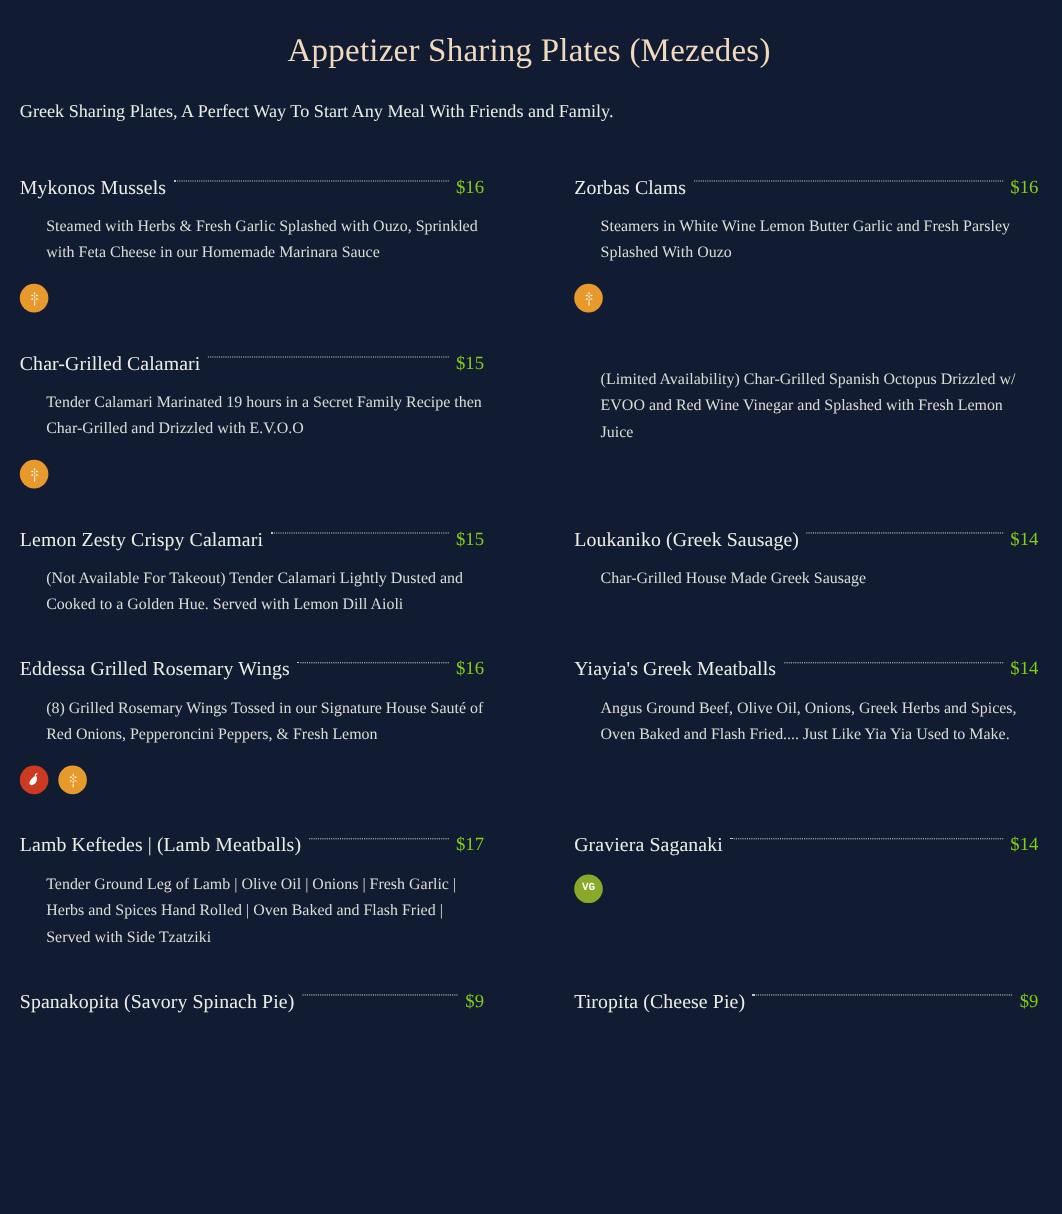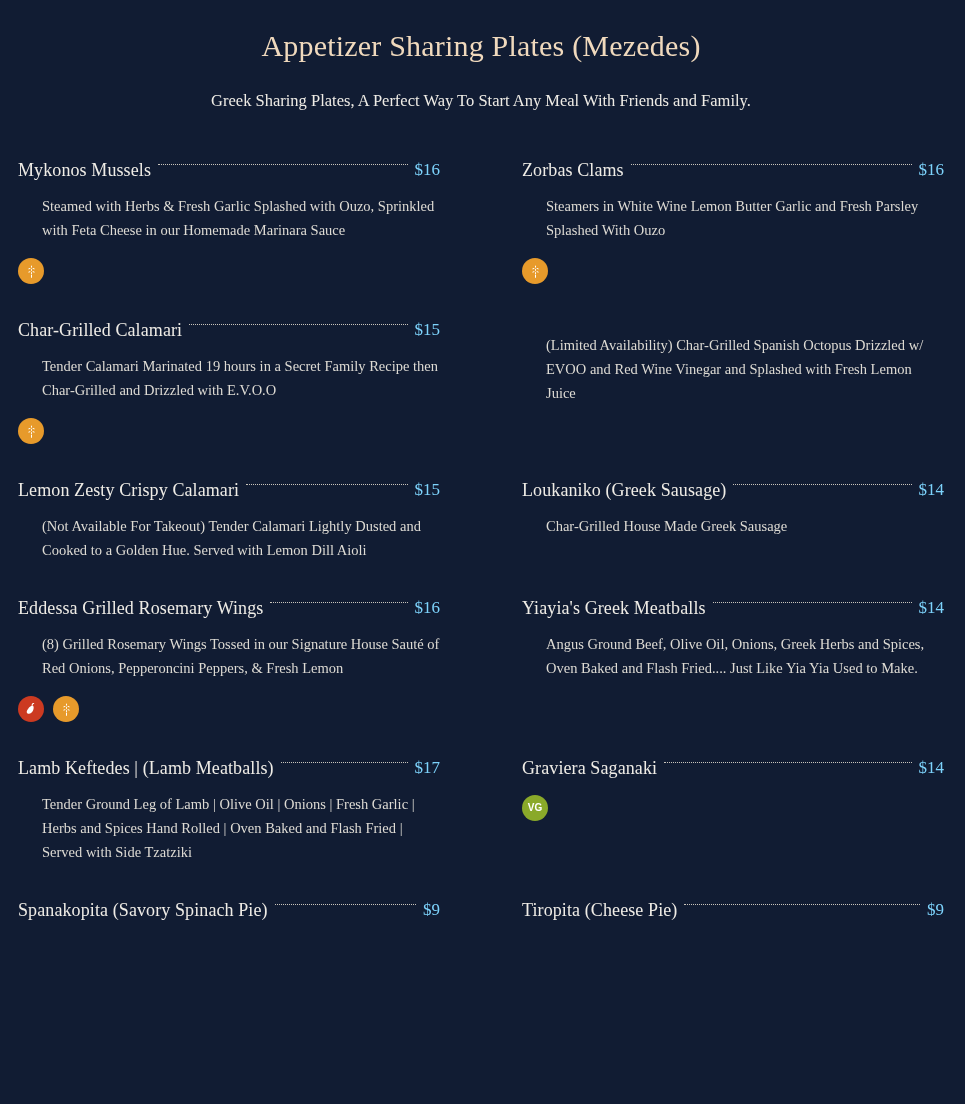--- a/index.html
+++ b/index.html
@@ -25,21 +25,21 @@
     text-align: center;
     color: #f0d9bd;
     font-size: 30px;
     font-weight: normal;
     letter-spacing: 0.2px;
     margin: 0;
     padding-top: 28px;
     line-height: 36px;
   }
   .menu-subtitle {
-    text-align: center;
+    text-align: left;
     color: #efece6;
     font-size: 16.5px;
     margin: 0;
     padding-top: 26px;
     line-height: 22px;
   }
   .grid {
     margin-top: 48px;
     display: grid;
     grid-template-columns: 1fr 1fr;
@@ -66,21 +66,21 @@
     flex: 1 1 auto;
     margin: 0 7px;
     position: relative;
     top: 3px;
     border-bottom: 1.5px dotted #c9c4bb;
     height: 1px;
     min-width: 14px;
   }
   .item-price {
     font-size: 17px;
-    color: #7dd3fc;
+    color: #84cc16;
     flex: 0 0 auto;
   }
   .item-desc {
     font-size: 14.5px;
     line-height: 24px;
     color: #dedbd4;
     margin-top: 13px;
     max-width: 448px;
     margin-left: 24px;
   }
@@ -90,21 +90,21 @@
     gap: 9px;
     align-items: center;
   }
   .badge {
     width: 26px;
     height: 26px;
     border-radius: 50%;
     display: inline-flex;
     align-items: center;
     justify-content: center;
-    font-family: Liberation Sans, sans-serif;
+    font-family: Liberation Mono, monospace;
     font-size: 10px;
     font-weight: bold;
     color: #ffffff;
     line-height: 1;
   }
   .badge svg { display: block; }
   .star-badge {
     width: 25px;
     height: 25px;
     border-radius: 4px;

